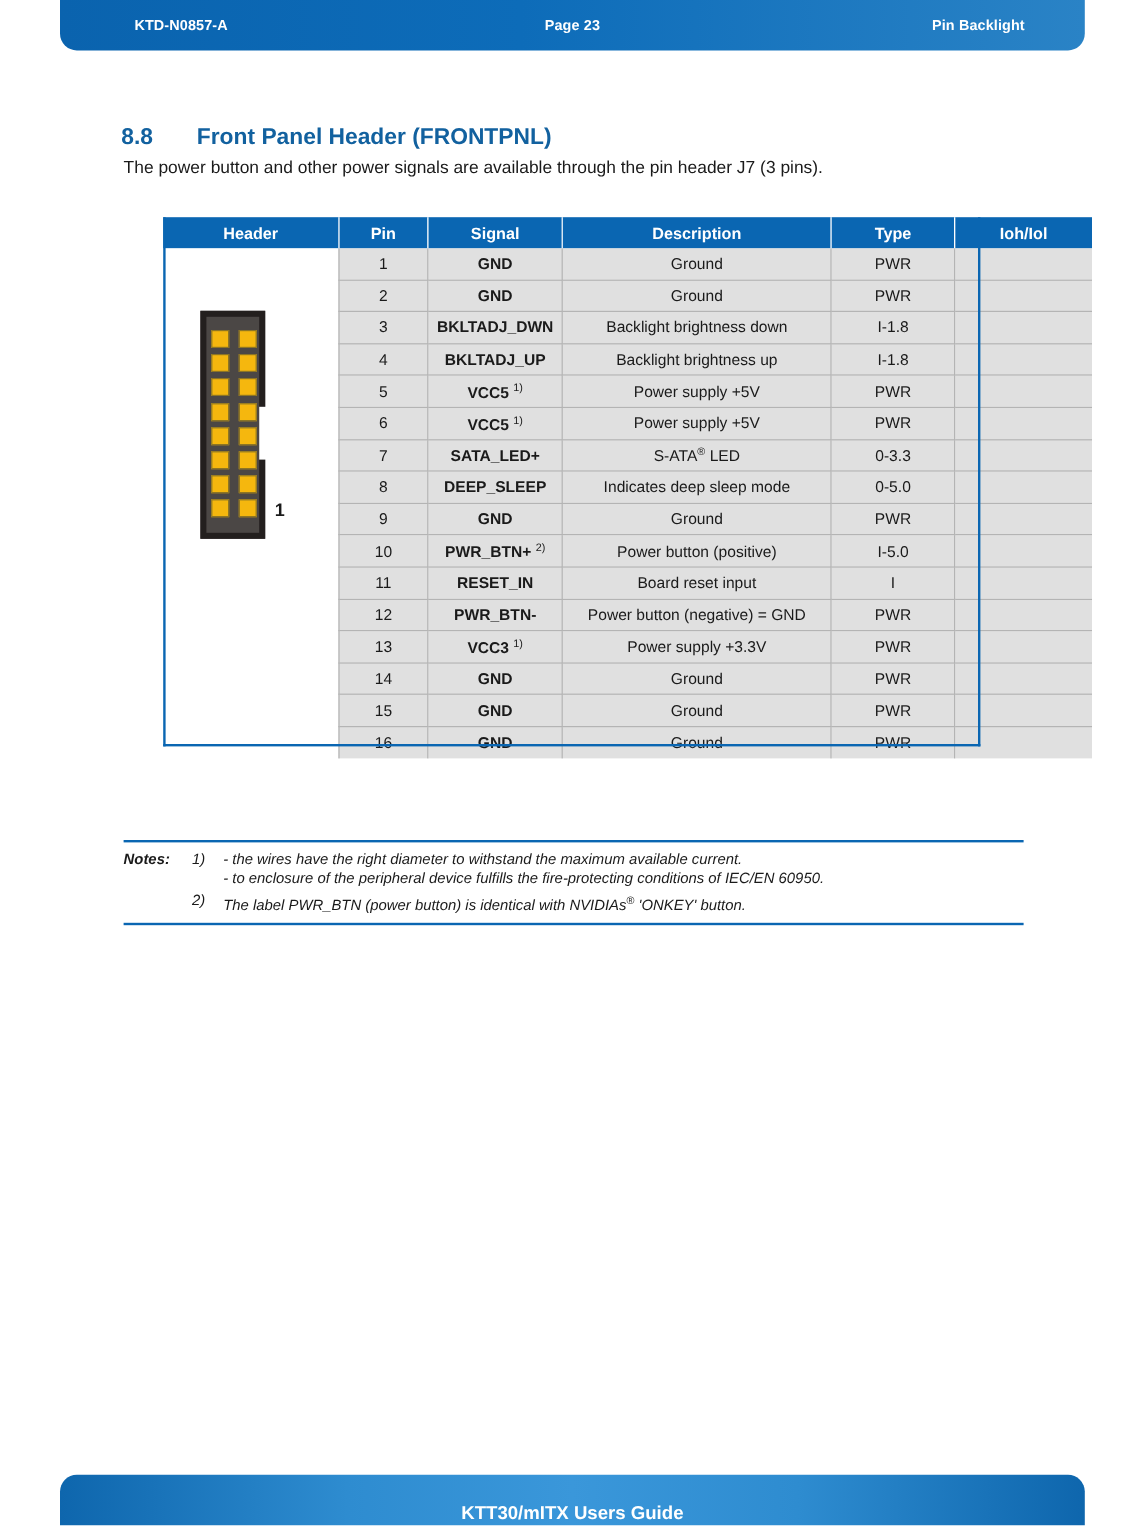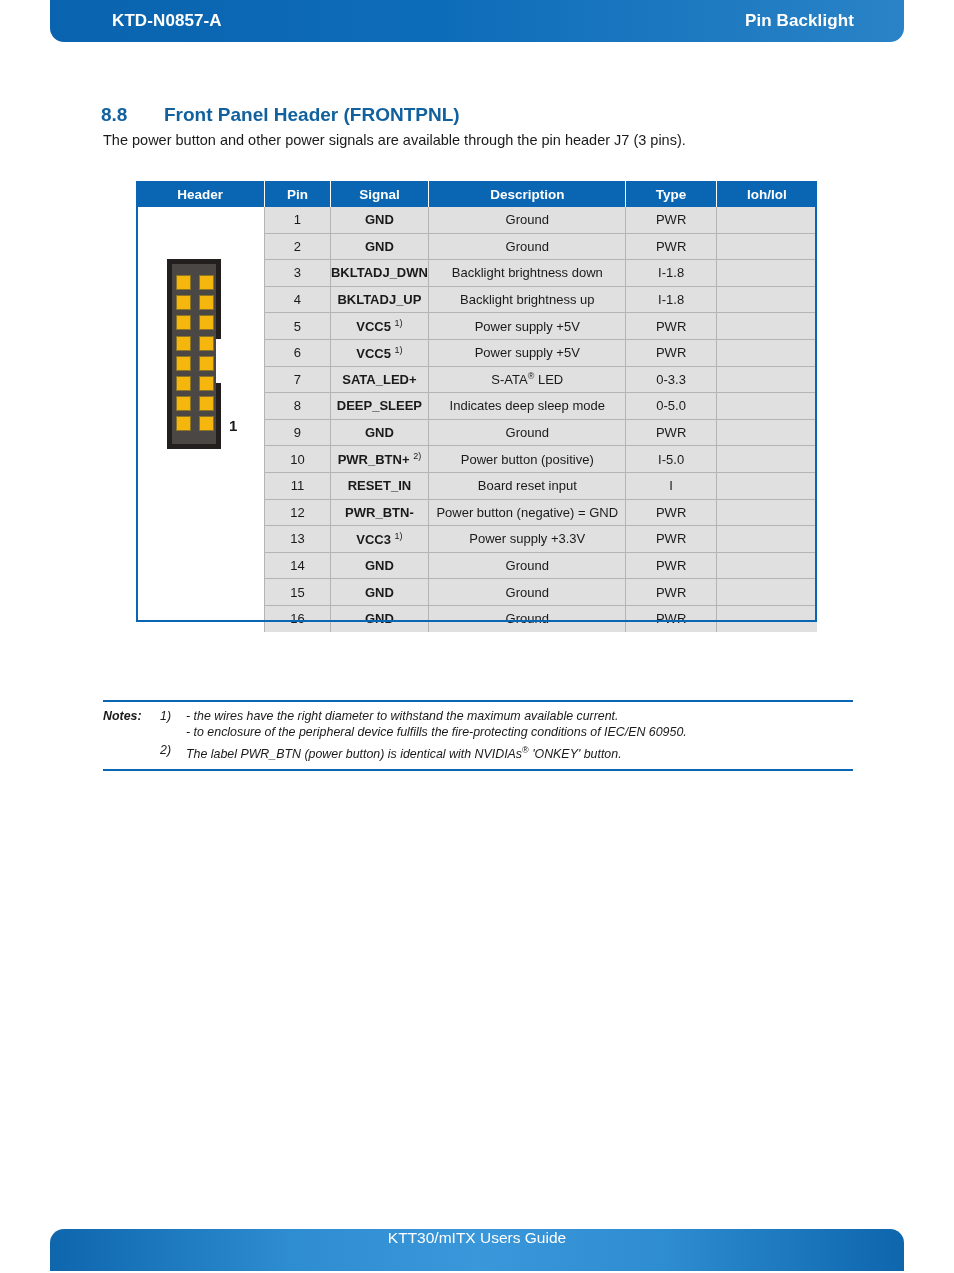--- a/index.html
+++ b/index.html
@@ -21,21 +21,21 @@
     position: absolute;
     left: 50px;
     top: 0;
     width: 854px;
     height: 42px;
     background: linear-gradient(to right, #0a63ae 0%, #0d6cb9 45%, #2a83c6 100%);
     border-radius: 0 0 14px 14px;
     display: flex;
     align-items: center;
     color: #ffffff;
-    font-size: 17px;
+    font-size: 12px;
     font-weight: bold;
     letter-spacing: 0.1px;
   }
   .hdr-left {
     position: absolute;
     left: 62px;
   }
   .hdr-center {
     position: absolute;
     left: 0;
@@ -50,25 +50,25 @@
   
   .page-footer {
     position: absolute;
     left: 50px;
     top: 1229px;
     width: 854px;
     height: 42px;
     background: linear-gradient(to right, #0e66ad 0%, #2e8cd0 28%, #3a97da 50%, #2e8cd0 72%, #0e66ad 100%);
     border-radius: 14px 14px 0 0;
     display: flex;
-    align-items: flex-start;
+    align-items: flex-end;
     justify-content: center;
     color: #ffffff;
     font-size: 15.5px;
-    font-weight: normal;
+    font-weight: bold;
   }
 
   
   .section-heading {
     position: absolute;
     left: 101px;
     top: 104px;
     color: #12619f;
     font-size: 19px;
     font-weight: bold;
@@ -86,21 +86,21 @@
     font-size: 14.5px;
     color: #1a1a1a;
     white-space: nowrap;
   }
 
   
   .pin-table {
     position: absolute;
     left: 136px;
     top: 181px;
-    width: 681px;
+    width: 774px;
     border-collapse: collapse;
     table-layout: fixed;
     font-size: 13px;
     color: #1a1a1a;
   }
   .pin-table th {
     background: #0a66b2;
     color: #ffffff;
     font-size: 13.5px;
     font-weight: bold;
@@ -243,20 +243,21 @@
   .notes-body { flex: 1; }
   .notes-sub { display: block; }
   .note2 { margin-top: 1px; }
   .notes-block sup { font-size: 9px; font-style: normal; }
 </style>
 </head>
 <body>
 
 <div class="page-header">
   <span class="hdr-left">KTD-N0857-A</span>
+  <span class="hdr-center">Page 23</span>
   <span class="hdr-right">Pin Backlight</span>
 </div>
 
 <div class="section-heading">
   <span class="num">8.8</span><span>Front Panel Header (FRONTPNL)</span>
 </div>
 
 <div class="intro-text">The power button and other power signals are available through the pin header J7 (3 pins).</div>
 
 <table class="pin-table">

